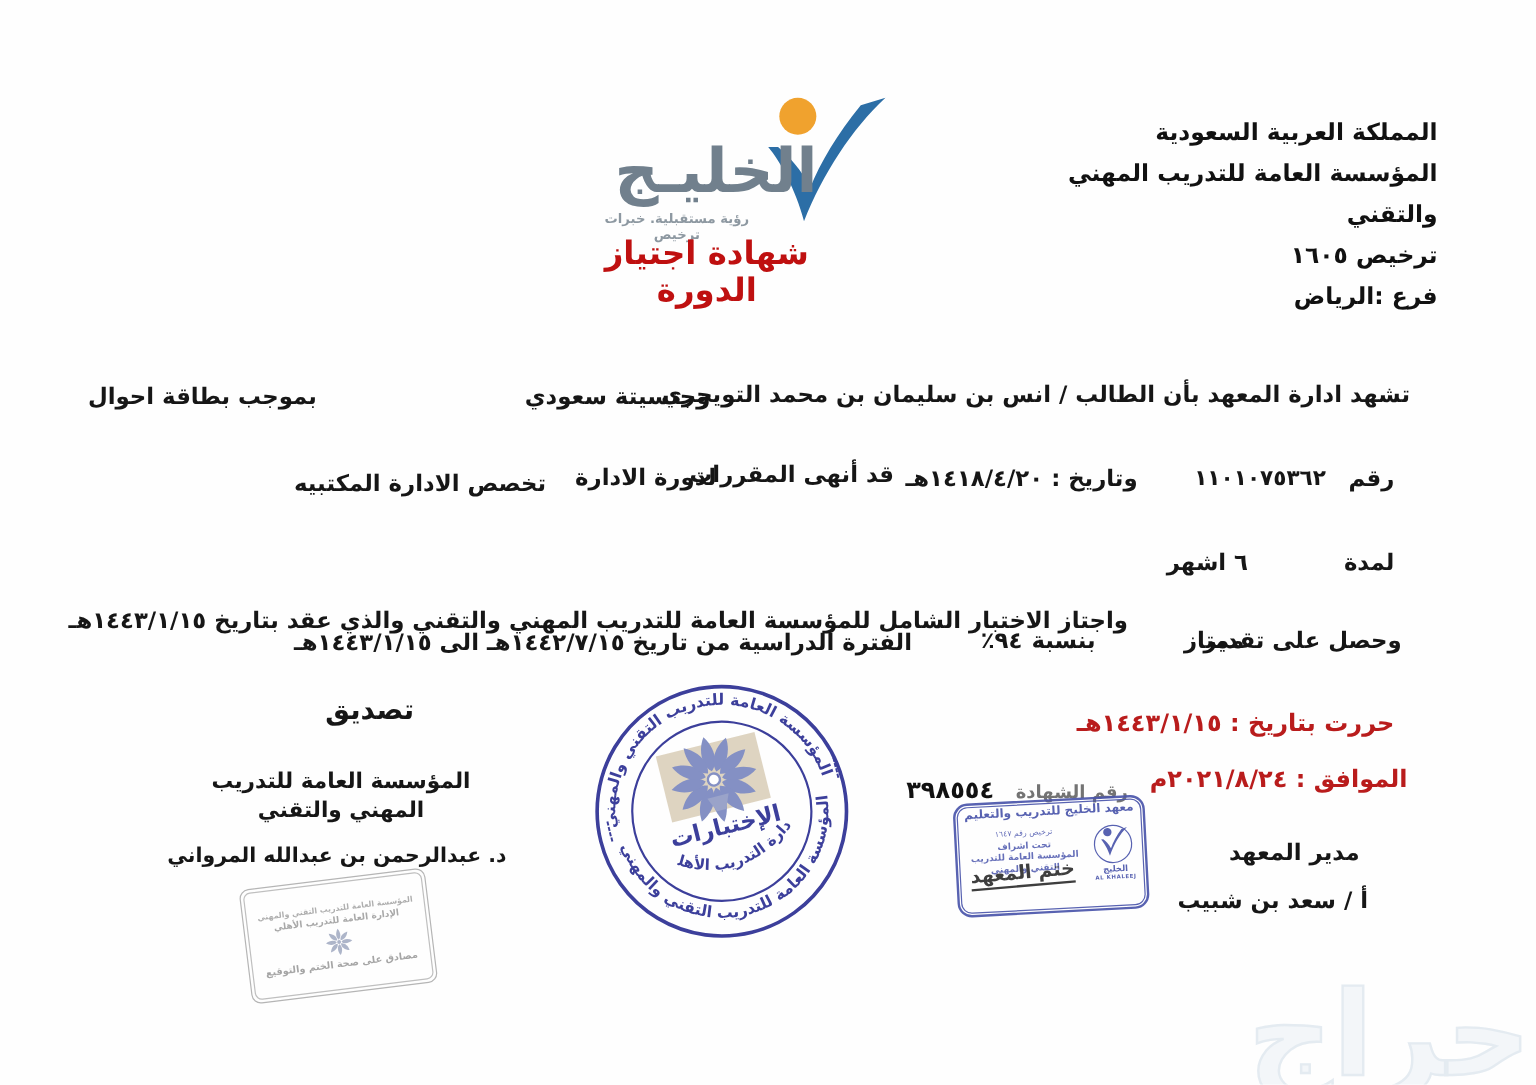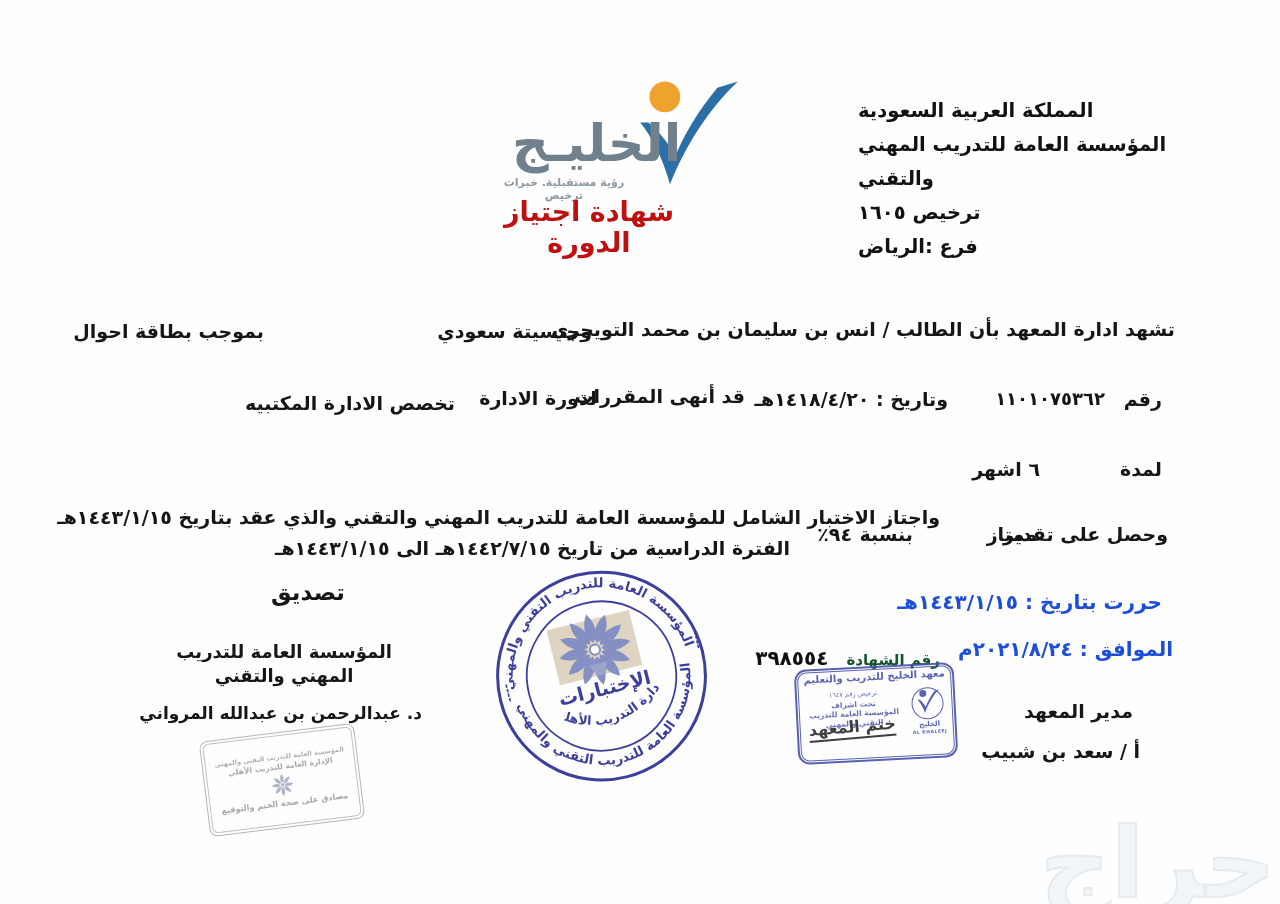--- a/index.html
+++ b/index.html
@@ -3,36 +3,36 @@
 <meta charset="utf-8">
 <style>
   html,body{margin:0;padding:0;background:#ffffff;}
   body{font-family:"DejaVu Sans",sans-serif;}
   #page{position:relative;width:1280px;height:904px;background:#fefefe;overflow:hidden;direction:rtl;}
   .abs{position:absolute;white-space:nowrap;}
   .b{font-weight:bold;color:#161616;}
   .body-txt{font-size:19px;font-weight:bold;color:#161616;}
 
   
-  #hdr{position:absolute;top:94px;right:82px;width:340px;text-align:left;
+  #hdr{position:absolute;top:94px;right:82px;width:340px;text-align:right;
        font-size:19.5px;font-weight:bold;color:#111;line-height:34px;}
 
   
   #logo{position:absolute;left:466px;top:80px;width:292px;height:118px;}
   #logo .wordmark{position:absolute;left:14px;top:34px;font-size:51px;font-weight:bold;color:#71808d;letter-spacing:0;margin-left:32px;}
   #logo .tagline{position:absolute;left:18px;top:96px;width:160px;text-align:center;font-size:11px;color:#8d98a1;font-weight:bold;}
   #logo svg{position:absolute;left:168px;top:-2px;}
 
   #cert-title{position:absolute;left:466px;top:196px;width:246px;text-align:center;
       font-size:27px;font-weight:bold;color:#bf1010;}
 
   
-  .issue-line{font-size:20px;font-weight:bold;color:#1d4ed8;}
+  .issue-line{font-size:20px;font-weight:bold;color:#b91c1c;}
   #certno-row{position:absolute;top:646px;right:340px;display:flex;direction:rtl;align-items:baseline;gap:18px;}
-  #certno-row .lbl{font-size:15px;font-weight:bold;color:#14532d;}
+  #certno-row .lbl{font-size:15px;font-weight:bold;color:#737373;}
   #certno-row .num{font-size:20px;font-weight:bold;color:#111;letter-spacing:6px;}
 
   
   #attest-org{position:absolute;top:640px;right:888px;text-align:center;font-size:18px;font-weight:bold;color:#161616;line-height:24px;}
 
   
   #round-stamp{position:absolute;left:486px;top:560px;transform:rotate(-14deg);}
 
   
   #rect-stamp{position:absolute;left:796px;top:666px;width:160px;height:95px;transform:rotate(-3deg);opacity:.92;}
@@ -99,21 +99,21 @@
   <span class="abs body-txt" style="top:392px;right:825px;">تخصص  الادارة المكتبيه</span>
 
   <span class="abs body-txt" style="top:458px;right:118px;">لمدة</span>
   <span class="abs body-txt" style="top:458px;right:240px;">٦ اشهر</span>
   <span class="abs body-txt" style="top:458px;right:340px;margin-top:48px;">واجتاز الاختبار الشامل للمؤسسة العامة للتدريب المهني والتقني والذي عقد بتاريخ ١٤٤٣/١/١٥هـ</span>
 
   <span class="abs body-txt" style="top:523px;right:112px;">وحصل على تقدير</span>
   <span class="abs body-txt" style="top:523px;right:243px;">ممتاز</span>
   <span class="abs body-txt" style="top:523px;right:367px;">بنسبة</span>
   <span class="abs body-txt" style="top:523px;right:428px;">٩٤٪</span>
-  <span class="abs body-txt" style="top:525px;right:490px;margin-top:12px;">الفترة الدراسية من تاريخ ١٤٤٢/٧/١٥هـ الى ١٤٤٣/١/١٥هـ</span>
+  <span class="abs body-txt" style="top:525px;right:520px;">الفترة الدراسية من تاريخ ١٤٤٢/٧/١٥هـ الى ١٤٤٣/١/١٥هـ</span>
 
   <span class="abs issue-line" style="top:590px;right:118px;">حررت بتاريخ : ١٤٤٣/١/١٥هـ</span>
   <span class="abs issue-line" style="top:637px;right:107px;">الموافق : ٢٠٢١/٨/٢٤م</span>
 
   <div id="certno-row">
     <span class="lbl">رقم الشهادة</span>
     <span class="num">٣٩٨٥٥٤</span>
   </div>
 
   <span class="abs b" style="top:700px;right:147px;font-size:19px;">مدير المعهد</span>

